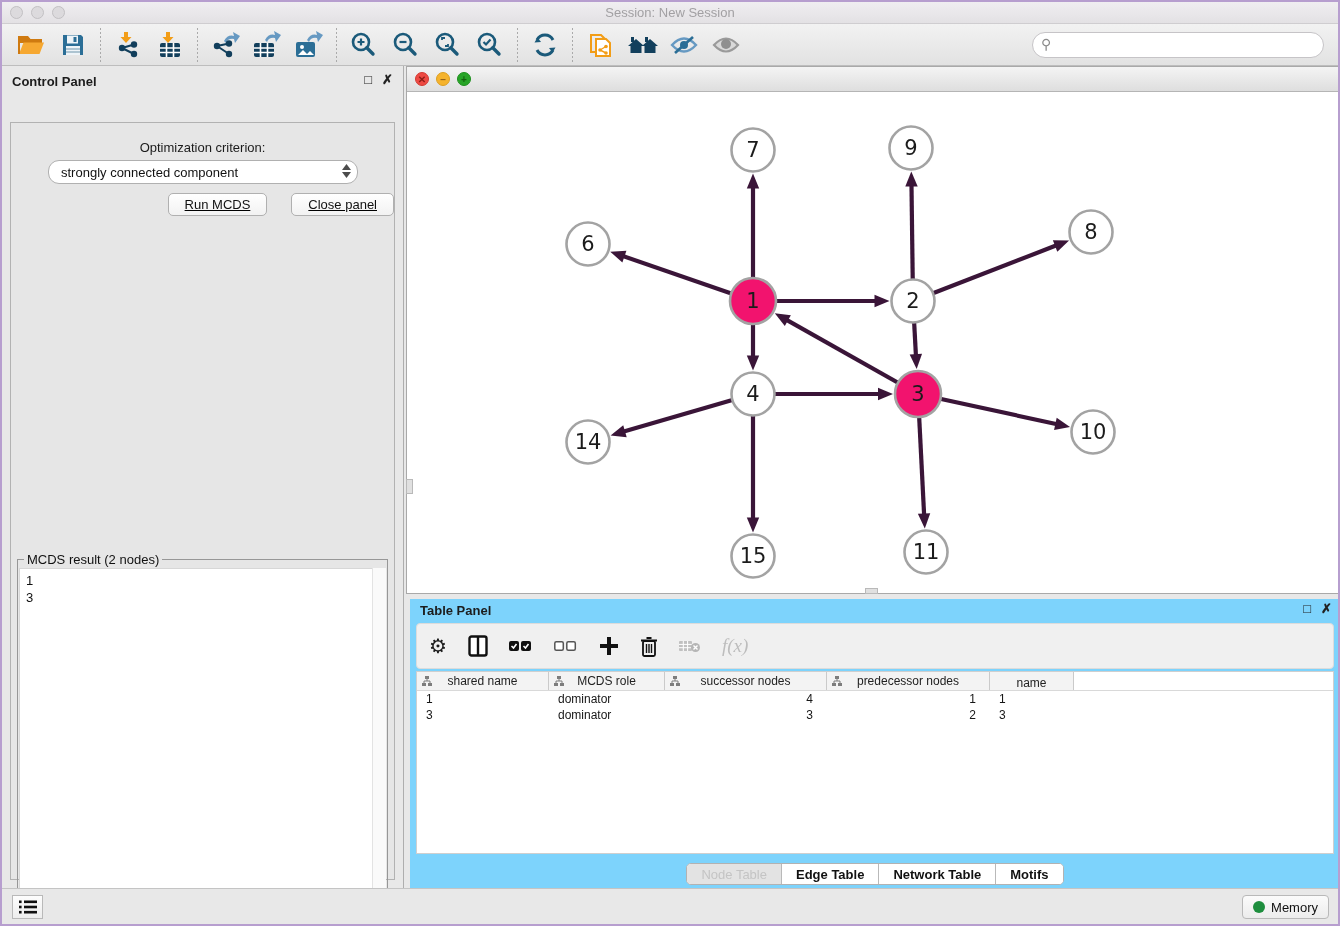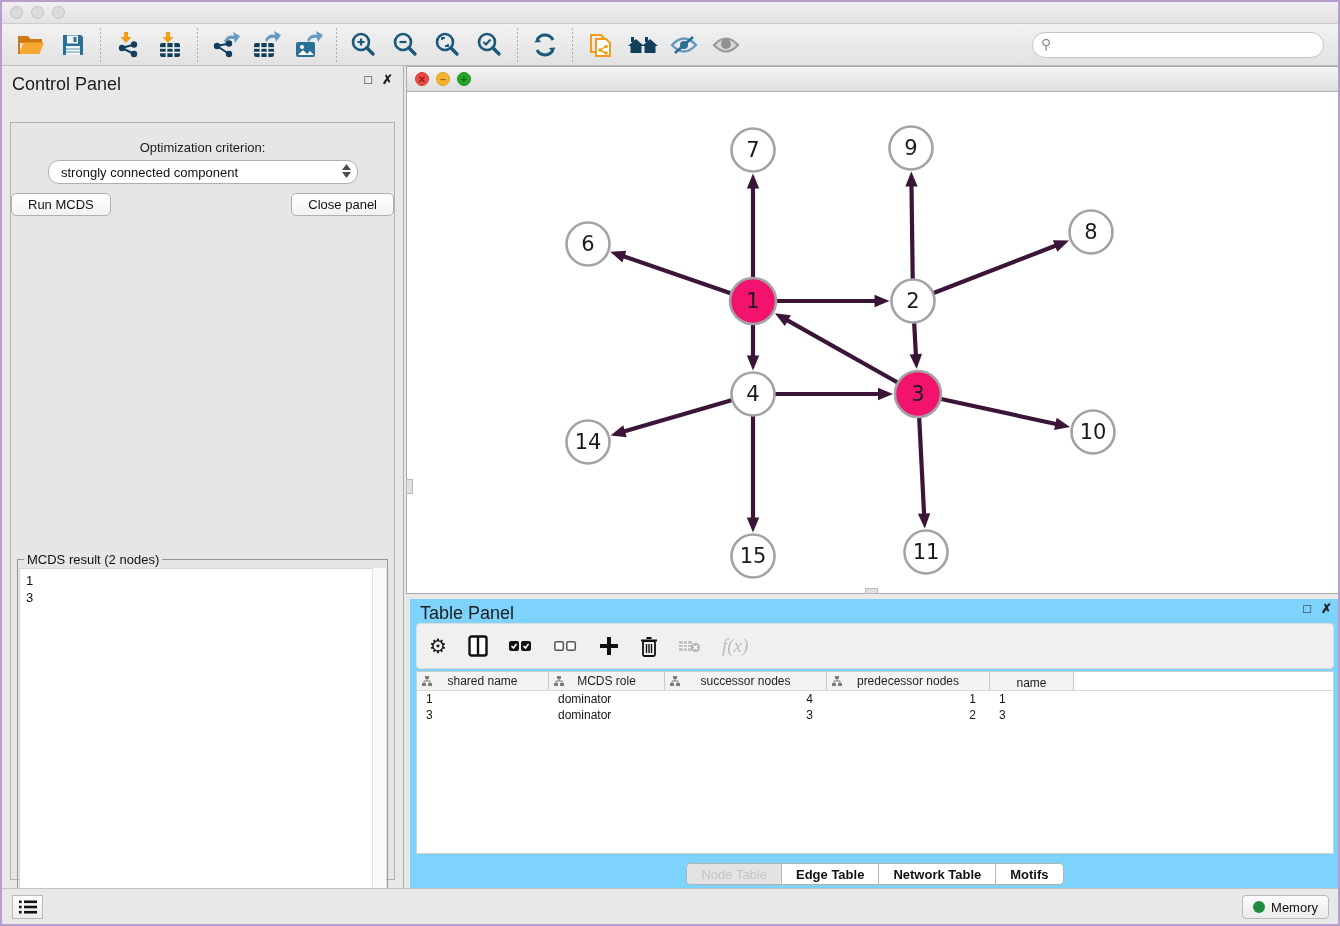--- a/index.html
+++ b/index.html
@@ -23,21 +23,21 @@
           background:transparent; border:none; cursor:default; }
   .tsep { width:1px; height:34px; margin:0 6px;
           background-image:linear-gradient(#aaa 40%, rgba(0,0,0,0) 0%);
           background-size:1px 4px; background-repeat:repeat-y; }
   .search-wrap { margin-left:auto; margin-right:6px; position:relative; }
   .search-input { width:292px; height:26px; border:1px solid #c6c4c7; border-radius:13px;
                   background:#fff; padding:0 10px 0 28px; font-size:13px; color:#333; outline:none; }
   .search-glyph { position:absolute; left:9px; top:4px; color:#8a8a8a; font-size:14px; }
 
   
-  .panel-title { font-size:18px; color:#1c1c1c; }
+  .panel-title { font-size:13px; color:#1c1c1c;font-weight:bold; }
   .panel-ctrl { font-size:13px; color:#222; font-weight:bold; line-height:14px; }
 
   
   .control-panel { position:absolute; left:0; top:64px; width:402px; height:826px;
                    background:#e8e8e8; border-right:1px solid #aeaeae; }
   .cp-head { position:absolute; left:10px; top:8px; }
   .cp-btns { position:absolute; right:10px; top:7px; display:flex; gap:10px; }
   .seg { display:flex; border:1px solid #b2b2b2; border-radius:5px; overflow:hidden; background:#fff; height:22px; }
   .seg .tab { display:flex; align-items:center; justify-content:center; font-size:13px;
               color:#111; background:#fff; border-right:1px solid #b9b9b9; padding:0 12px; cursor:default; }
@@ -45,21 +45,21 @@
   .seg .tab.active { background:#e3e3e3; color:#c4c4c4; }
   .cp-tabs { position:absolute; left:78px; top:32px; }
   .cp-body { position:absolute; left:8px; top:56px; width:385px; height:758px;
              border:1px solid #b2b2b2; background:#e6e6e6; }
   .opt-label { position:absolute; left:0; right:0; top:17px; text-align:center; font-size:13px; color:#1b1b1b; }
   .combo { position:absolute; left:37px; top:37px; width:310px; height:24px; background:#fff;
            border:1px solid #b0b0b0; border-radius:11px; font-size:13px; color:#111;
            display:flex; align-items:center; padding-left:12px; }
   .combo-arrows { position:absolute; right:6px; top:3px; display:flex; flex-direction:column; gap:2px; }
   .combo-arrows svg { display:block; }
-  .cp-buttons { position:absolute; left:0; right:0; top:70px; display:flex; justify-content:space-between; gap:13px; }
+  .cp-buttons { position:absolute; left:0; right:0; top:70px; display:flex; justify-content:flex-end; gap:24px;text-decoration:underline; }
   .push-btn { height:23px; background:linear-gradient(#ffffff,#f2f2f2); border:1px solid #b0b0b0;
               border-radius:5px; font-size:13px; color:#111; padding:0 16px;
               font-family:"Liberation Sans",sans-serif; }
   .result-box { position:absolute; left:6px; top:436px; width:371px; height:382px;
                 border:1px solid #979797; }
   .result-legend { position:absolute; left:6px; top:-8px; background:#e6e6e6; padding:0 3px;
                    font-size:13px; color:#111; }
   .result-area { position:absolute; left:1px; top:8px; right:1px; bottom:1px; background:#fff;
                  border:1px solid #d7d7d7; font-size:13px; color:#111; padding:3px 6px;
                  white-space:pre-line; line-height:17px; }
@@ -118,20 +118,21 @@
 <body>
 
 <div id="app">
 
   <div class="titlebar">
     <div class="traffic">
       <span class="tdot"></span>
       <span class="tdot"></span>
       <span class="tdot"></span>
     </div>
+    <div class="win-title">Session: New Session</div>
   </div>
 
   <div class="toolbar">
     <button class="tbtn">
       <svg width="28" height="24" viewBox="0 0 28 24">
         <path d="M2 3 h9 l2.5 3 H25 v4 H2 z" fill="#cf7a10"></path>
         <path d="M2 21 L6.5 9.5 H27 L22.5 21 z" fill="#f6a831"></path>
         <path d="M2 3 v18" stroke="#cf7a10" stroke-width="2"></path>
       </svg>
     </button>

